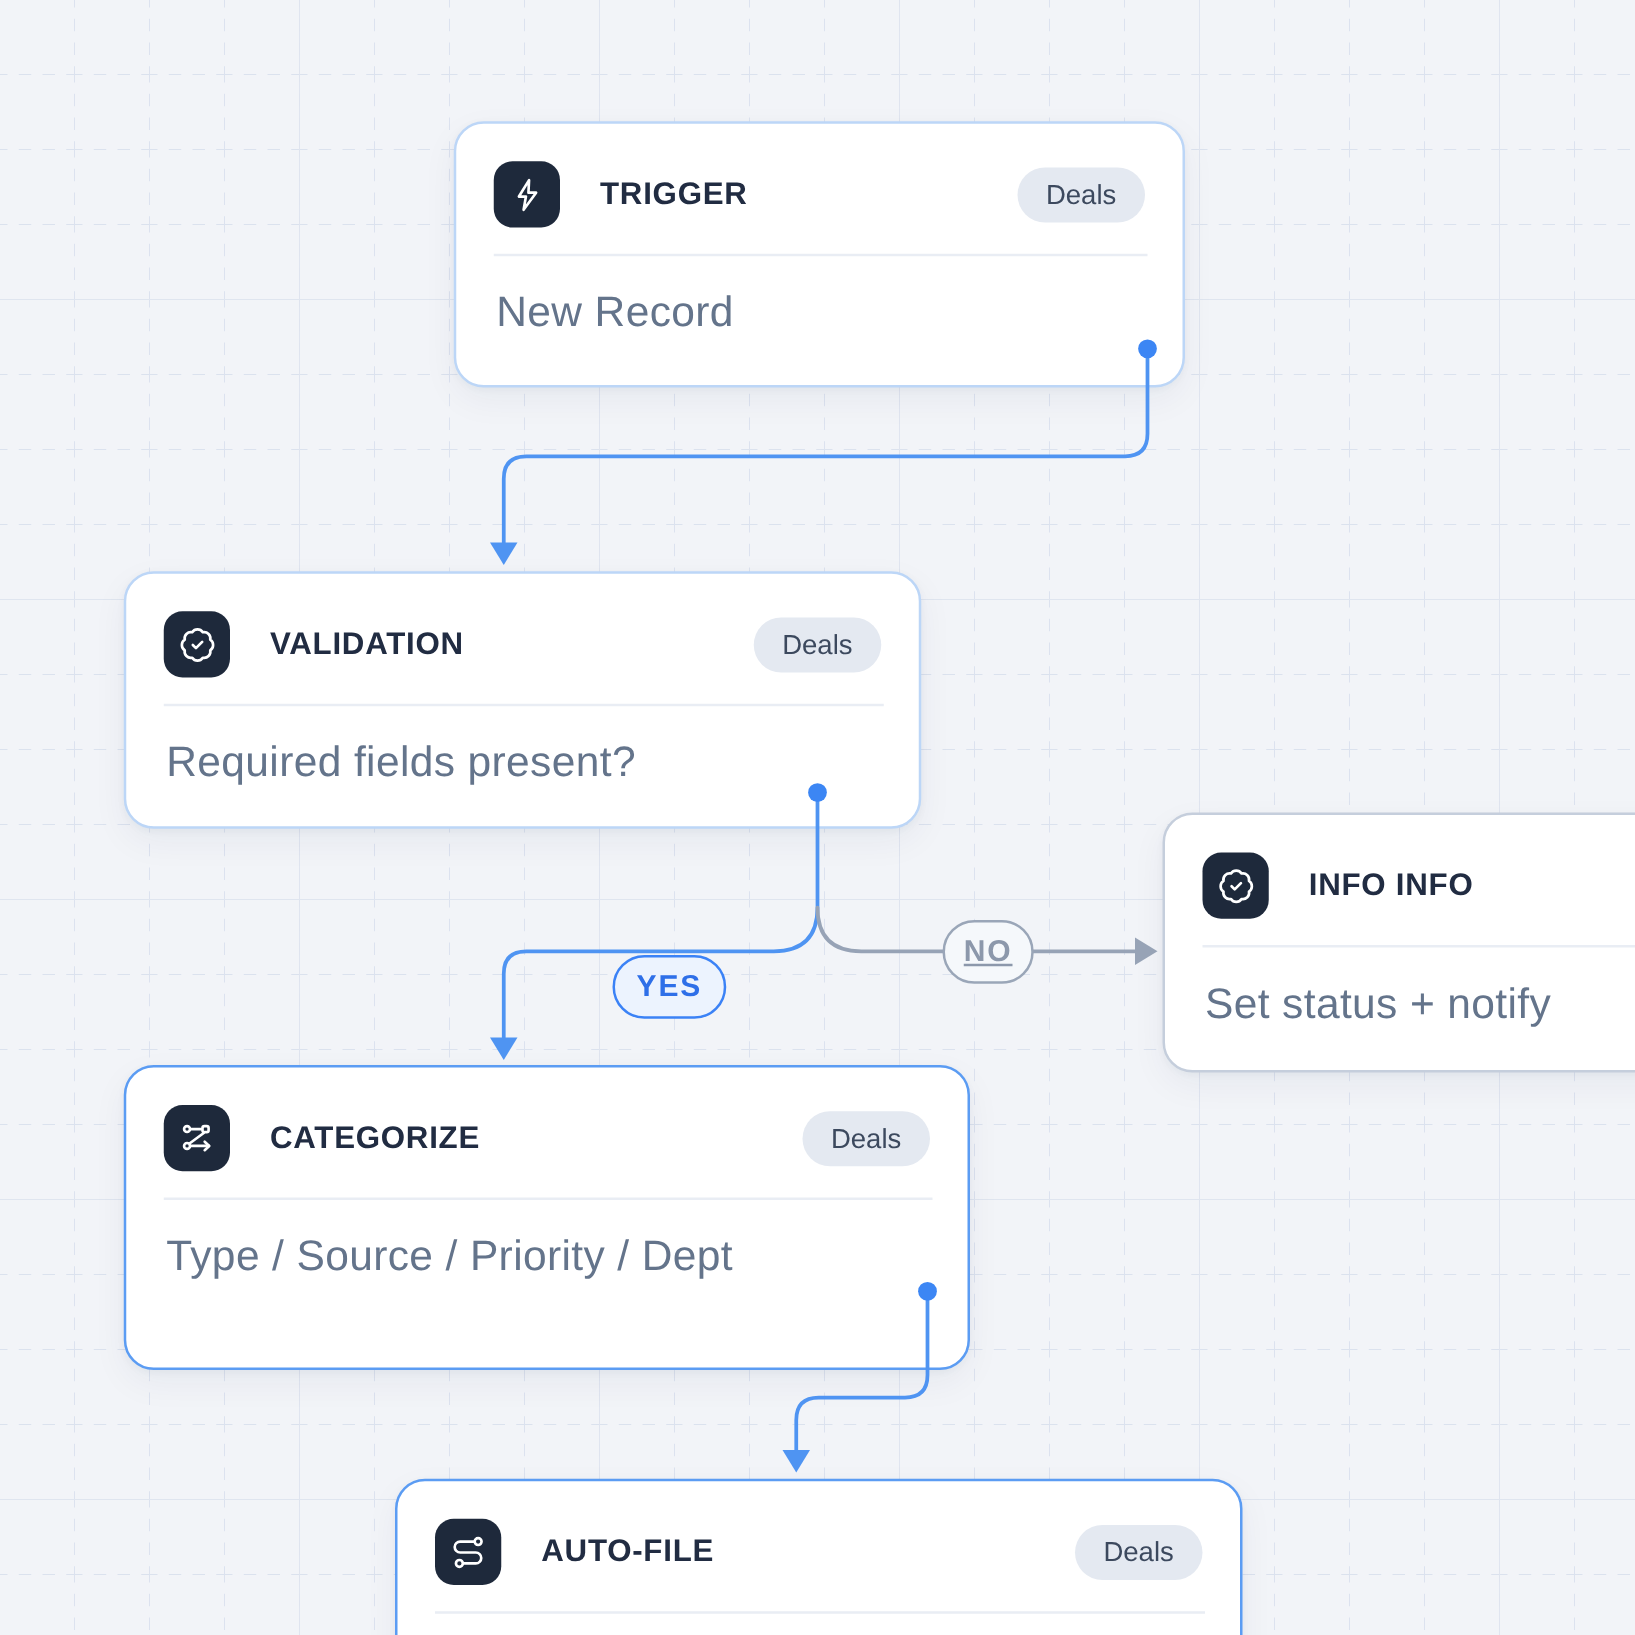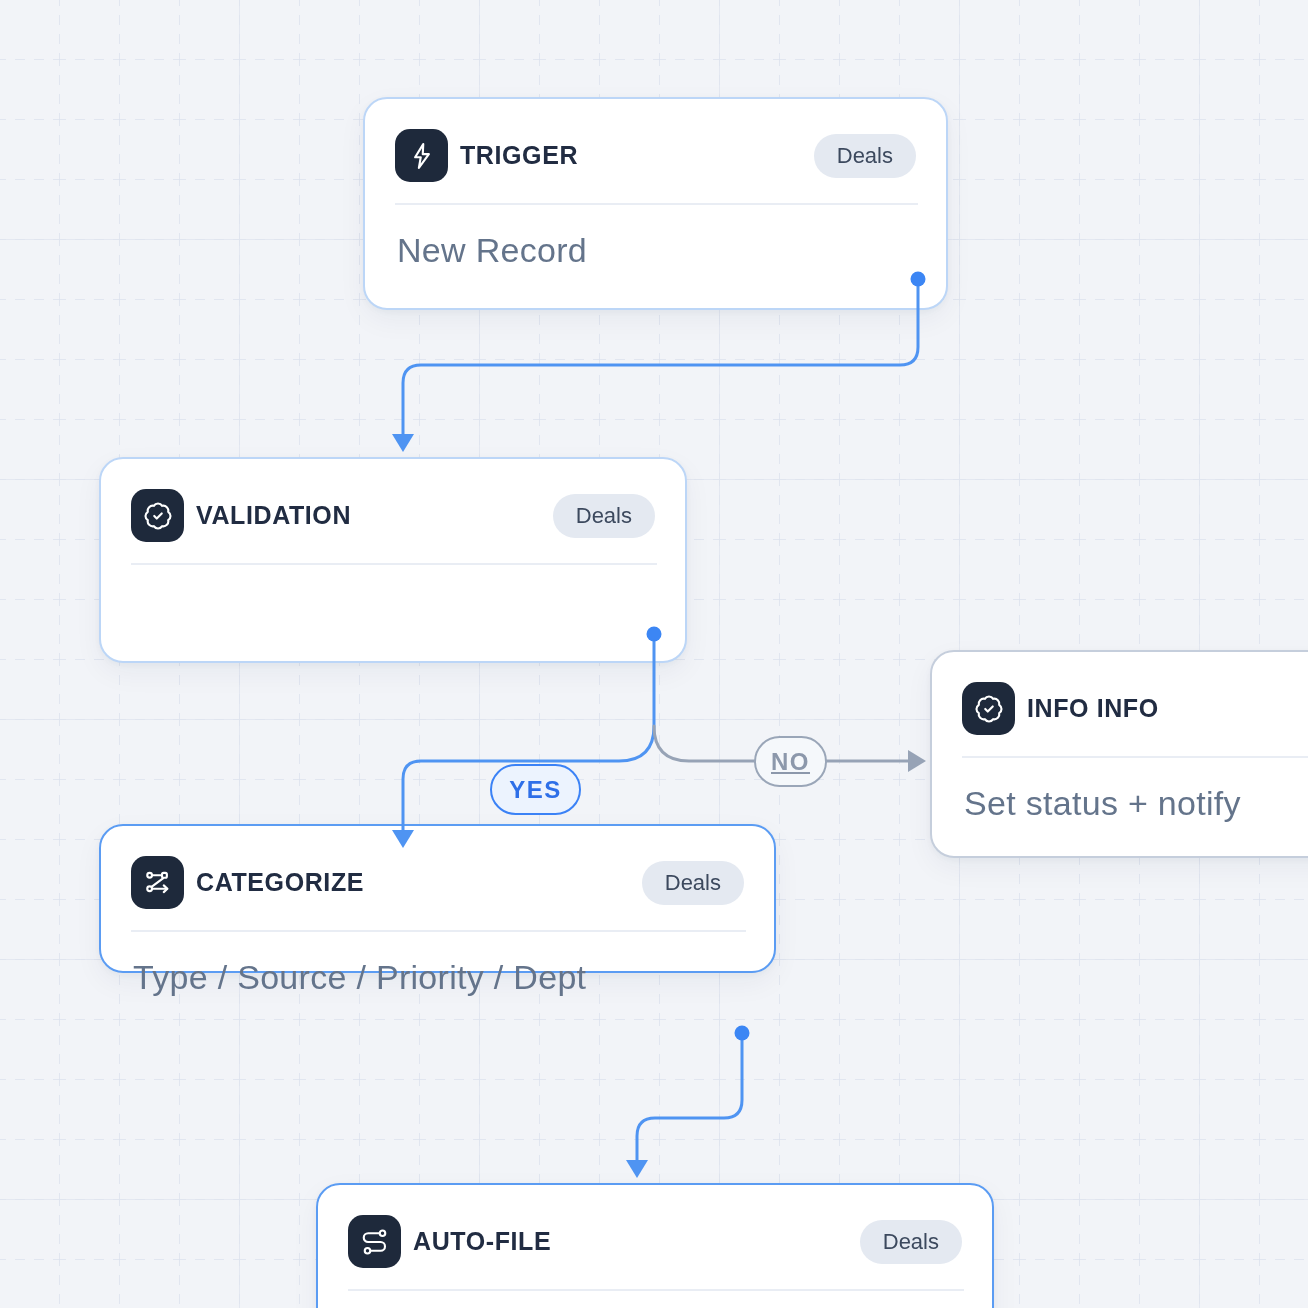--- a/index.html
+++ b/index.html
@@ -7,21 +7,21 @@
        background:#f2f4f8;font-family:"Liberation Sans", sans-serif;}
   .layer{position:absolute;left:0;top:0;width:1308px;height:1308px;}
   svg.layer{pointer-events:none;}
 
   .card{position:absolute;background:#ffffff;border-radius:24px;
         border:2px solid #bcd6f7;box-sizing:border-box;
         box-shadow:0 2px 6px rgba(23,43,77,.04),0 10px 28px rgba(23,43,77,.05);}
   .card--active{border:2.5px solid #5b9cf3;}
   .card--muted{border:2px solid #c5cedc;}
 
-  .card-header{display:flex;align-items:center;gap:12px;padding:30px 30px 0 30px;}
+  .card-header{display:flex;align-items:center;gap:32px;padding:30px 30px 0 30px;}
   .icon-tile{width:53px;height:53px;border-radius:15px;background:#1e293b;
              display:flex;align-items:center;justify-content:center;flex:0 0 auto;}
   .card-title{font-size:25px;font-weight:700;color:#212c42;letter-spacing:.6px;white-space:nowrap;}
   .badge{margin-left:auto;background:#e4e9f1;color:#3c495e;font-size:22px;font-weight:500;
          padding:9px 23px;border-radius:999px;white-space:nowrap;}
   .divider{border-top:2px solid #e9edf4;margin:21px 28px 0 30px;}
   .card-body{padding:26px 30px 0 32px;font-size:34px;color:#64748b;letter-spacing:.3px;white-space:nowrap;}
 
   .pill{position:absolute;box-sizing:border-box;border-radius:26px;
         display:flex;align-items:center;justify-content:center;
@@ -54,49 +54,50 @@
         <path d="M13 2.5 6.5 13H11L9.5 21.5 17.5 10.5H12.6L13 2.5Z"></path>
       </svg>
     </span>
     <span class="card-title">TRIGGER</span>
     <span class="badge">Deals</span>
   </div>
   <div class="divider"></div>
   <div class="card-body">New Record</div>
 </div>
 
-<div class="card" style="left:99px;top:457px;width:588px;height:206px;">
+<div class="card" style="left:99px;top:457px;width:638px;height:206px;">
   <div class="card-header">
     <span class="icon-tile">
       <svg width="30" height="30" viewBox="0 0 24 24" fill="none" stroke="#ffffff" stroke-width="1.7" stroke-linecap="round" stroke-linejoin="round">
         <path d="M3.85 8.62a4 4 0 0 1 4.78-4.77 4 4 0 0 1 6.74 0 4 4 0 0 1 4.78 4.78 4 4 0 0 1 0 6.74 4 4 0 0 1-4.77 4.78 4 4 0 0 1-6.75 0 4 4 0 0 1-4.78-4.77 4 4 0 0 1 0-6.76Z"></path>
         <path d="m9 12 2 2 4-4"></path>
       </svg>
     </span>
     <span class="card-title">VALIDATION</span>
     <span class="badge">Deals</span>
   </div>
   <div class="divider"></div>
+  <div class="card-body">Required fields present?</div>
 </div>
 
 <div class="card card--muted" style="left:930px;top:650px;width:540px;height:208px;">
   <div class="card-header">
     <span class="icon-tile">
       <svg width="30" height="30" viewBox="0 0 24 24" fill="none" stroke="#ffffff" stroke-width="1.7" stroke-linecap="round" stroke-linejoin="round">
         <path d="M3.85 8.62a4 4 0 0 1 4.78-4.77 4 4 0 0 1 6.74 0 4 4 0 0 1 4.78 4.78 4 4 0 0 1 0 6.74 4 4 0 0 1-4.77 4.78 4 4 0 0 1-6.75 0 4 4 0 0 1-4.78-4.77 4 4 0 0 1 0-6.76Z"></path>
         <path d="m9 12 2 2 4-4"></path>
       </svg>
     </span>
     <span class="card-title">INFO INFO</span>
   </div>
   <div class="divider"></div>
   <div class="card-body">Set status + notify</div>
 </div>
 
-<div class="card card--active" style="left:99px;top:824px;width:677px;height:149px;">
+<div class="card card--active" style="left:99px;top:852px;width:677px;height:244px;">
   <div class="card-header">
     <span class="icon-tile">
       <svg width="30" height="30" viewBox="0 0 24 24" fill="none" stroke="#ffffff" stroke-width="1.7" stroke-linecap="round" stroke-linejoin="round">
         <circle cx="5.3" cy="5.8" r="1.9"></circle>
         <rect x="15.2" y="3.9" width="3.9" height="3.9" rx="1.2"></rect>
         <path d="M7.6 5.8h7.2"></path>
         <path d="M16 8.3 7.1 14.9"></path>
         <circle cx="5.3" cy="16.6" r="1.9"></circle>
         <path d="M7.6 16.6h11.7"></path>
         <path d="m16.6 13.9 2.9 2.7-2.9 2.7"></path>

